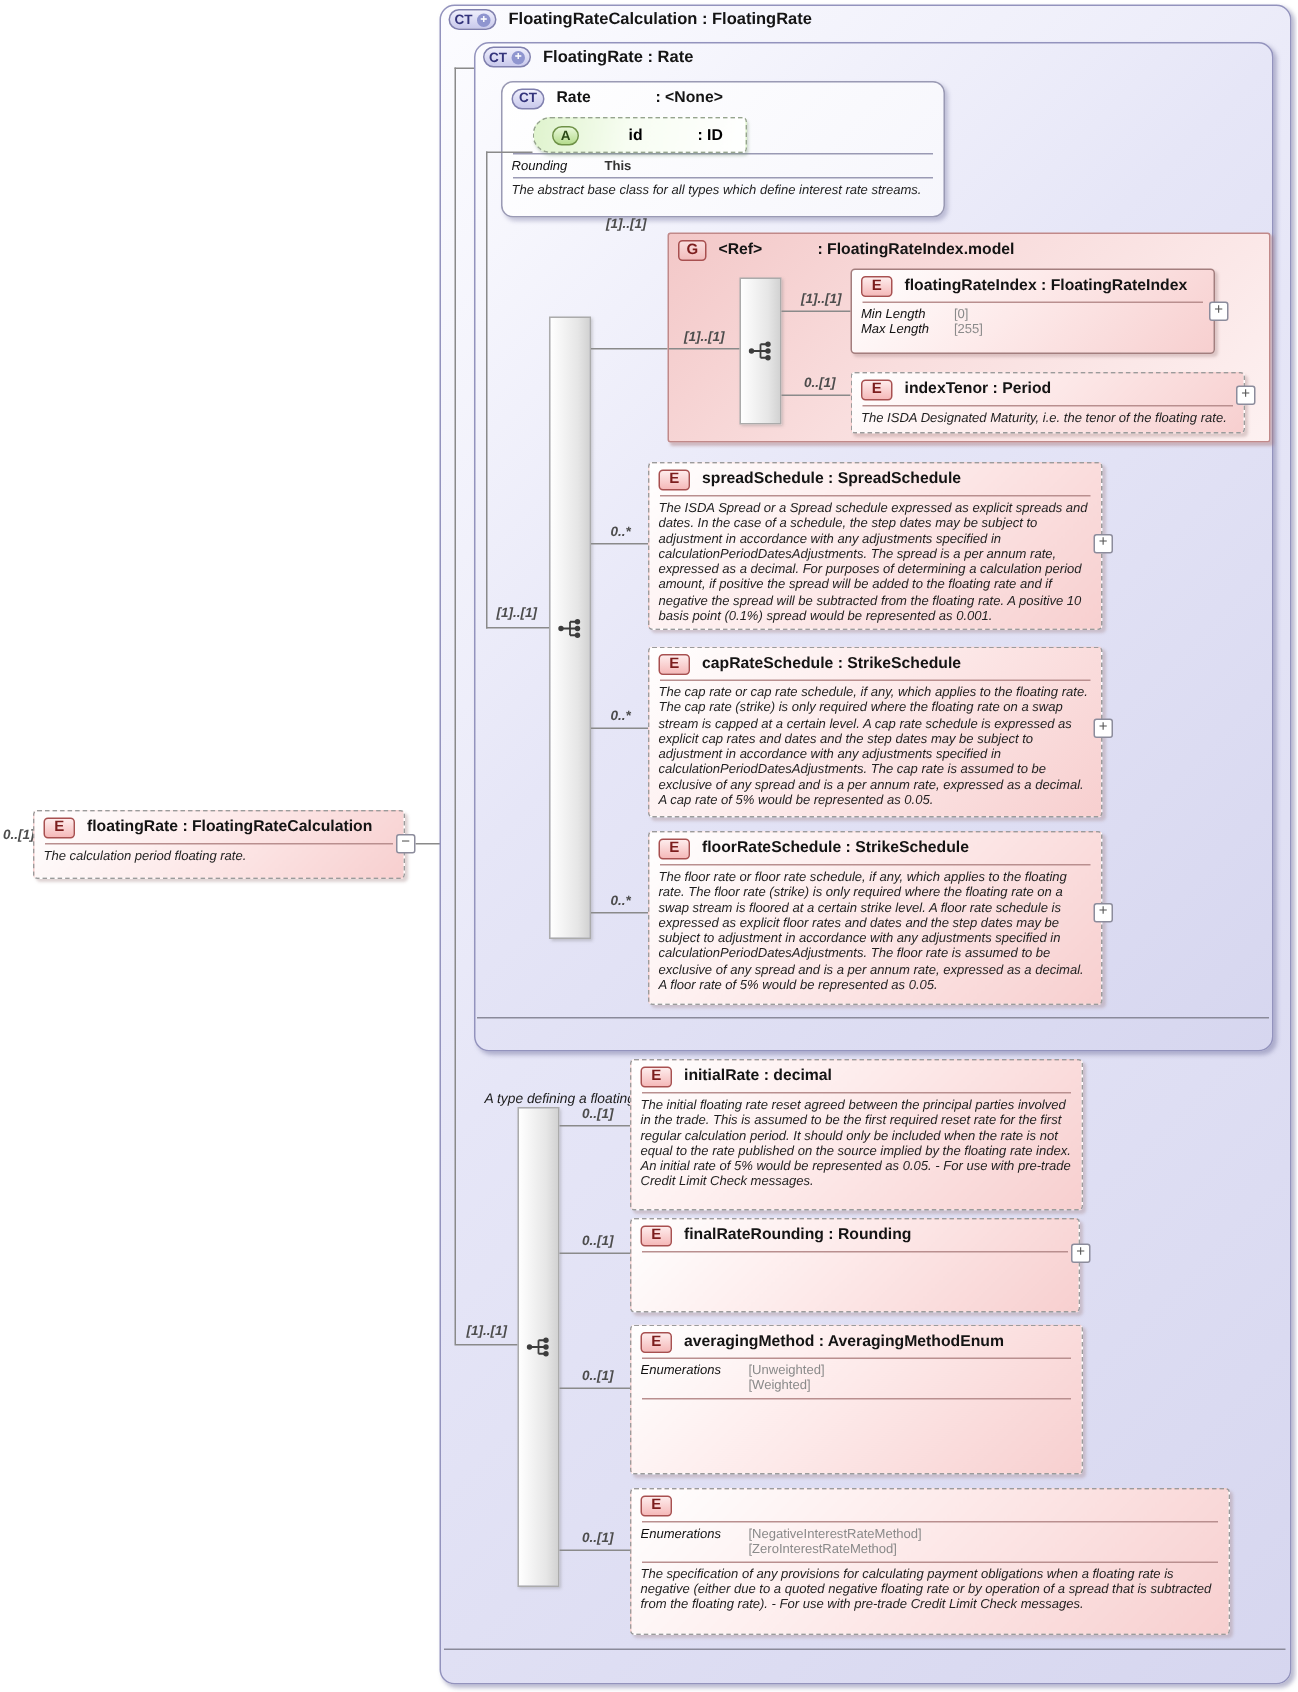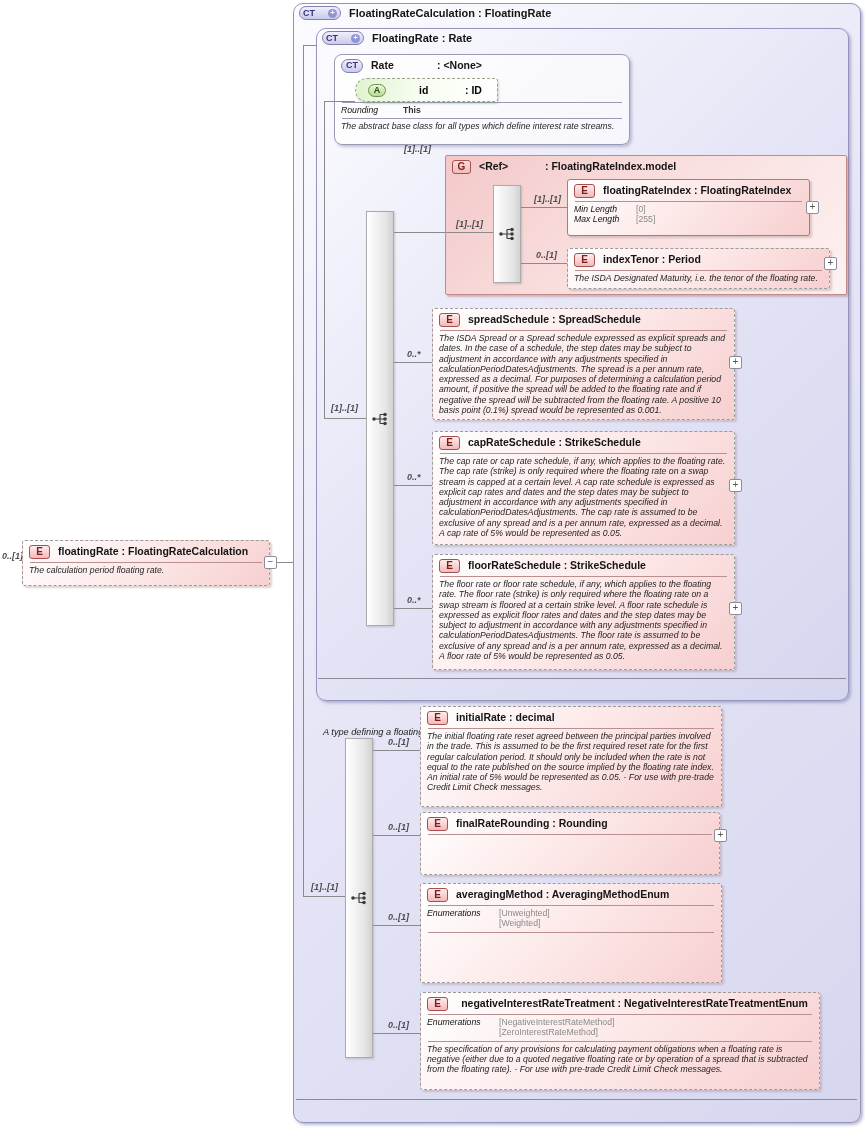--- a/index.html
+++ b/index.html
@@ -10,21 +10,21 @@
   .container{position:absolute;border:1px solid #9393bd;border-radius:10px;
      background:linear-gradient(135deg,#fcfcff 0%,#e6e6f7 45%,#d6d6ef 100%);
      box-shadow:2px 2px 3px rgba(130,130,170,.55);box-sizing:border-box;}
   .ct-header{position:absolute;display:flex;align-items:center;gap:8px;
      font-size:11px;font-weight:bold;color:#141414;white-space:nowrap;}
 
   
   .badge{display:inline-flex;align-items:center;justify-content:center;
      font-weight:bold;box-sizing:border-box;flex:none;}
   .badge.ct{min-width:22px;height:14px;padding:0 3px;font-size:9px;color:#34347c;
-     background:linear-gradient(#efeffc,#c9c9ec);border:1px solid #8080ae;border-radius:8px;gap:13px;}
+     background:linear-gradient(#efeffc,#c9c9ec);border:1px solid #8080ae;border-radius:8px;gap:3px;}
   .plusdot{display:inline-flex;align-items:center;justify-content:center;width:9px;height:9px;
      border-radius:50%;background:#8f95cf;color:#fff;font-size:8px;font-weight:bold;line-height:1;}
   .badge.e{width:21px;height:14px;font-size:10px;color:#7c1d1d;
      background:linear-gradient(#feecec,#f5b9b9);border:1px solid #a85050;border-radius:3px;}
   .badge.g{width:19px;height:14px;font-size:10px;color:#7c1d1d;
      background:linear-gradient(#fadede,#f2bcbc);border:1px solid #a85050;border-radius:3px;}
   .badge.a{width:18px;height:13px;font-size:9px;color:#2a4a16;
      background:linear-gradient(#e9f8da,#b5dc8d);border:1px solid #6e9147;border-radius:7px;}
 
   
@@ -292,21 +292,20 @@
         <span>[Weighted]</span>
       </span>
     </div>
     <div class="sep"></div>
   </div>
 
   <span class="card" style="left:388px;top:1020px;">0..[1]</span>
   <div class="el" style="left:420px;top:992px;width:400px;height:98px;">
     <div class="hdr">
       <span class="badge e">E</span>
-      <span class="ttl wrap">negativeInterestRateTreatment : NegativeInterestRateTreatmentEnum</span>
     </div>
     <div class="sep"></div>
     <div class="facet">
       <span class="flabel" style="width:72px;">Enumerations</span>
       <span class="fval">
         <span>[NegativeInterestRateMethod]</span>
         <span>[ZeroInterestRateMethod]</span>
       </span>
     </div>
     <div class="sep"></div>

